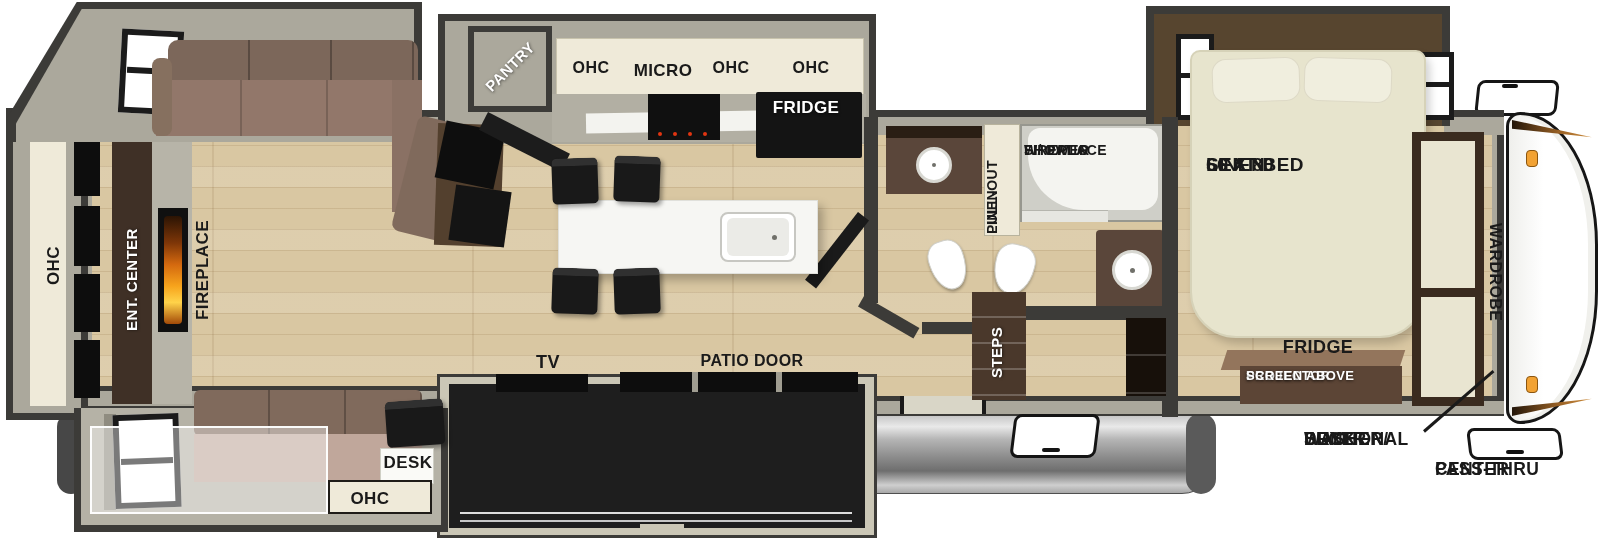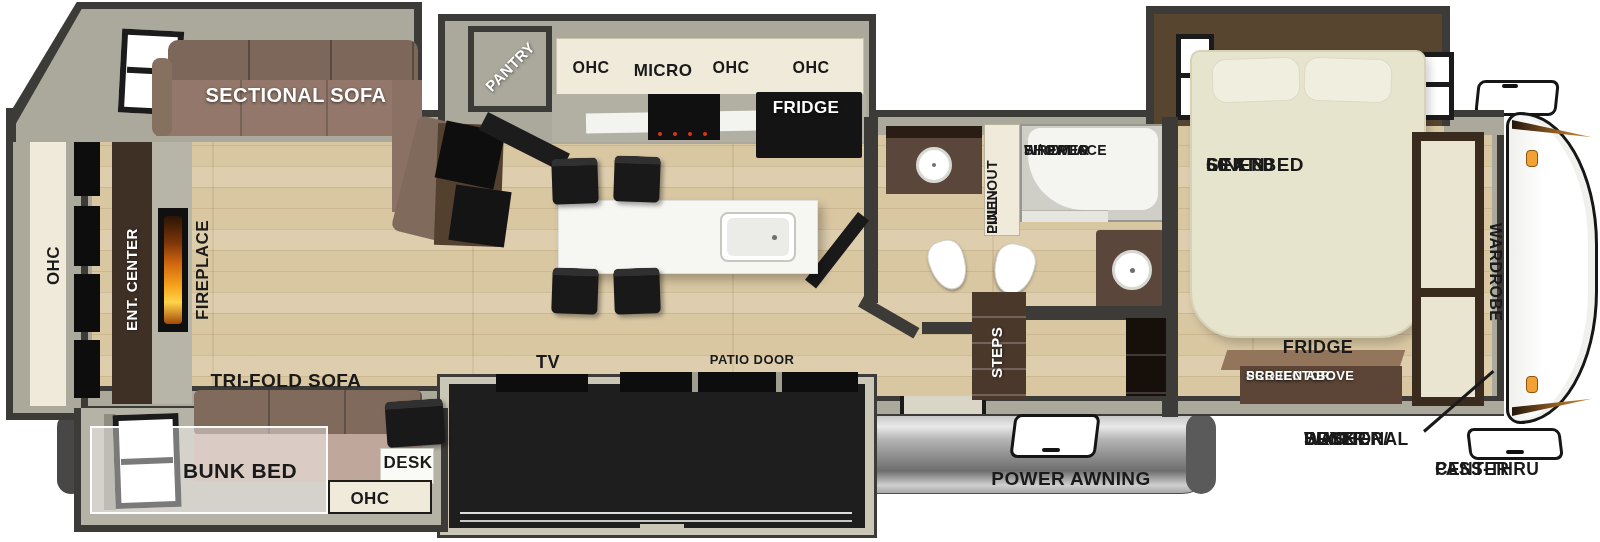--- a/index.html
+++ b/index.html
@@ -157,21 +157,20 @@
   <div style="left:720px;top:212px;width:76px;height:50px;background:#fff;border:2px solid #c7c7c2;border-radius:8px;z-index:8"></div>
   <div style="left:727px;top:218px;width:62px;height:38px;background:#ebebe7;border-radius:6px;z-index:8"></div>
   <div style="left:772px;top:235px;width:5px;height:5px;background:#70706a;border-radius:50%;z-index:9"></div>
   <div class="chair" style="left:552px;top:158px;width:46px;height:46px;transform:rotate(-2deg);z-index:7"></div>
   <div class="chair" style="left:614px;top:156px;width:46px;height:46px;transform:rotate(2deg);z-index:7"></div>
   <div class="chair" style="left:552px;top:268px;width:46px;height:46px;transform:rotate(2deg);z-index:7"></div>
   <div class="chair" style="left:614px;top:268px;width:46px;height:46px;transform:rotate(-2deg);z-index:7"></div>
 
   <div style="left:1424px;top:430px;width:92px;height:3px;background:#1a1a1a;transform:rotate(-41deg);transform-origin:left center;z-index:15"></div>
 
-  <div class="lbl w" style="left:186px;top:84px;width:220px;font-size:20px">SECTIONAL SOFA</div>
   <div class="lbl w" style="left:460px;top:58px;width:100px;font-size:15px;transform:rotate(-45deg)">PANTRY</div>
   <div class="lbl" style="left:561px;top:59px;width:60px;font-size:16px">OHC</div>
   <div class="lbl" style="left:623px;top:61px;width:80px;font-size:17px">MICRO</div>
   <div class="lbl" style="left:701px;top:59px;width:60px;font-size:16px">OHC</div>
   <div class="lbl" style="left:781px;top:59px;width:60px;font-size:16px">OHC</div>
   <div class="lbl w" style="left:756px;top:98px;width:100px;font-size:17px">FRIDGE</div>
 
   <div class="lbl vup" style="left:984px;top:126px;width:38px;height:108px;font-size:14px;line-height:17px">
     <span>PULL-OUT</span>
     <span>LINEN</span>
@@ -192,28 +191,25 @@
   <div class="lbl w" style="left:1246px;top:369px;width:150px;font-size:13px;line-height:14.5px">
     <span>PROJECTOR</span>
     <span>SCREEN ABOVE</span>
   </div>
   <div class="lbl vdown" style="left:1482px;top:200px;width:22px;height:145px;font-size:16px;z-index:30">WARDROBE</div>
 
   <div class="lbl vup" style="left:44px;top:228px;width:22px;height:75px;font-size:17px">OHC</div>
   <div class="lbl w vup" style="left:123px;top:195px;width:20px;height:170px;font-size:15px">ENT. CENTER</div>
   <div class="lbl vup" style="left:193px;top:208px;width:22px;height:125px;font-size:17px">FIREPLACE</div>
 
-  <div class="lbl" style="left:186px;top:370px;width:200px;font-size:19px">TRI-FOLD SOFA</div>
-  <div class="lbl" style="left:140px;top:459px;width:200px;font-size:21px">BUNK BED</div>
   <div class="lbl" style="left:378px;top:453px;width:60px;font-size:17px">DESK</div>
   <div class="lbl" style="left:340px;top:489px;width:60px;font-size:17px">OHC</div>
   <div class="lbl" style="left:518px;top:352px;width:60px;font-size:18px">TV</div>
-  <div class="lbl" style="left:672px;top:352px;width:160px;font-size:13px">PATIO DOOR</div>
-
-  <div class="lbl" style="left:971px;top:468px;width:200px;font-size:19px">POWER AWNING</div>
+  <div class="lbl" style="left:672px;top:352px;width:160px;font-size:16px">PATIO DOOR</div>
+
 
   <div class="lbl" style="left:1304px;top:430px;width:160px;font-size:17.5px;line-height:19px">
     <span>SECTIONAL</span>
     <span>WASHER/</span>
     <span>DRYER</span>
     <span>BUNK</span>
   </div>
   <div class="lbl" style="left:1435px;top:460px;width:160px;font-size:17.5px;line-height:19px">
     <span>PASS-THRU</span>
     <span>CENTER</span>

